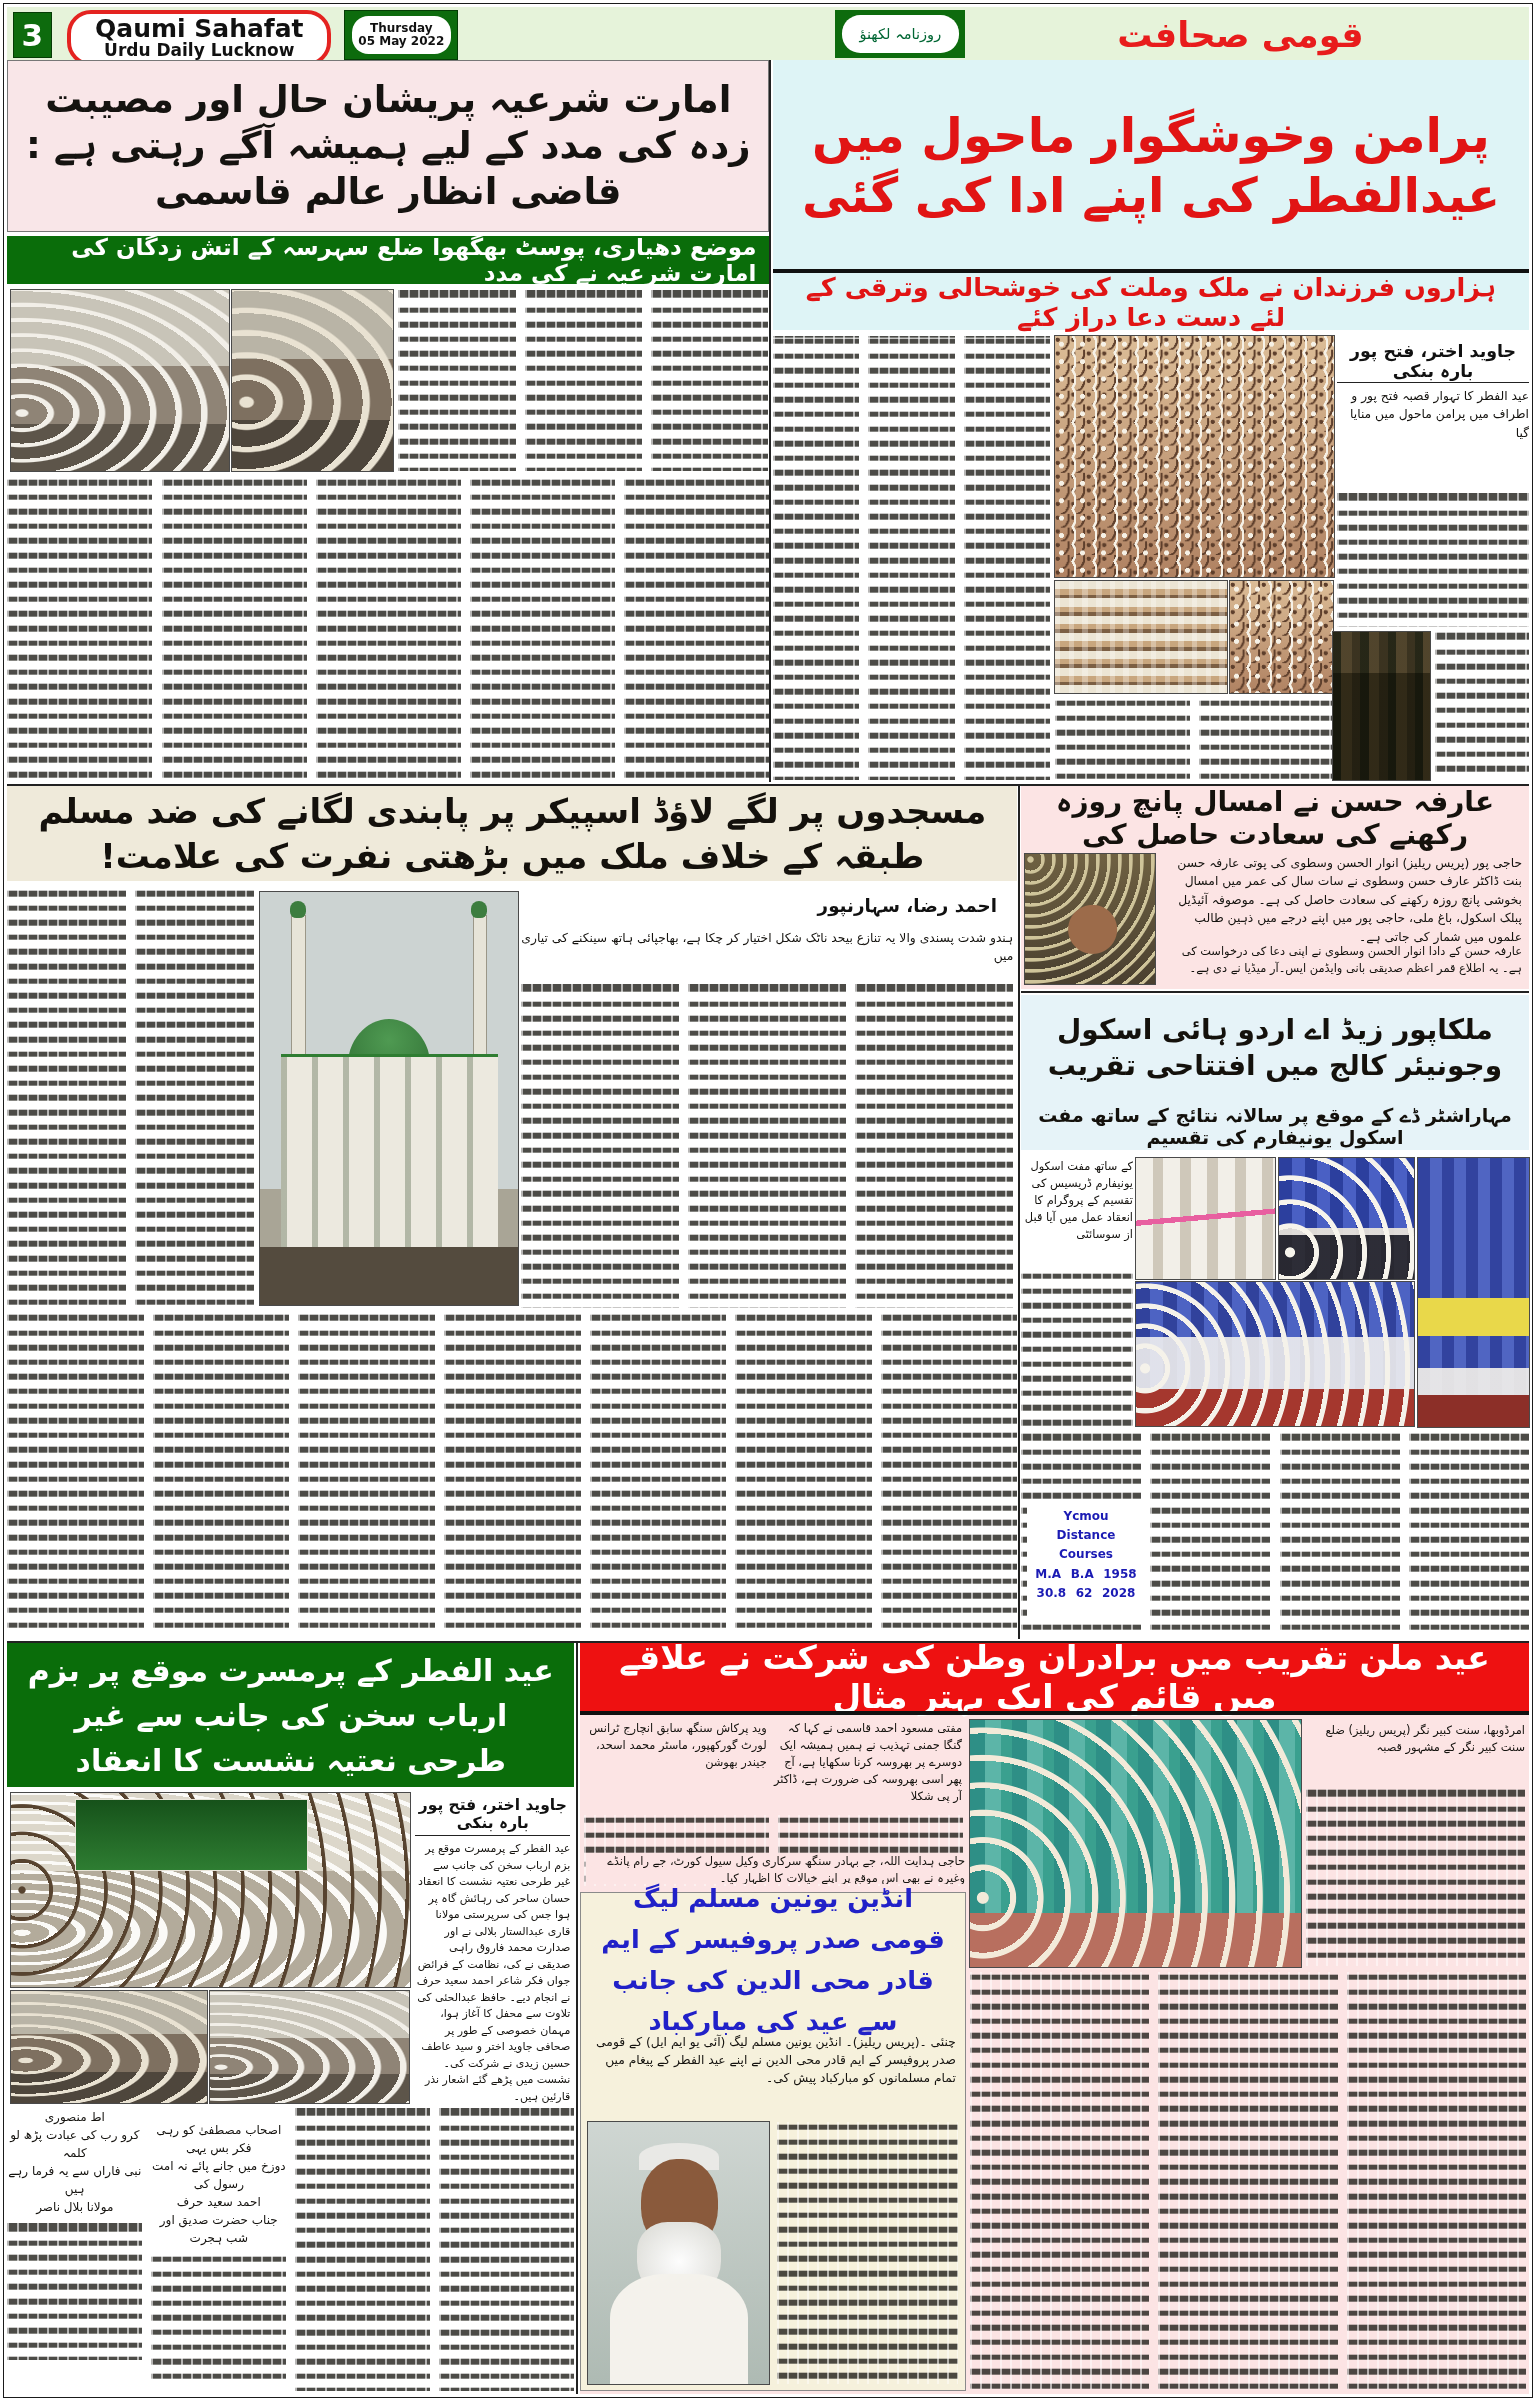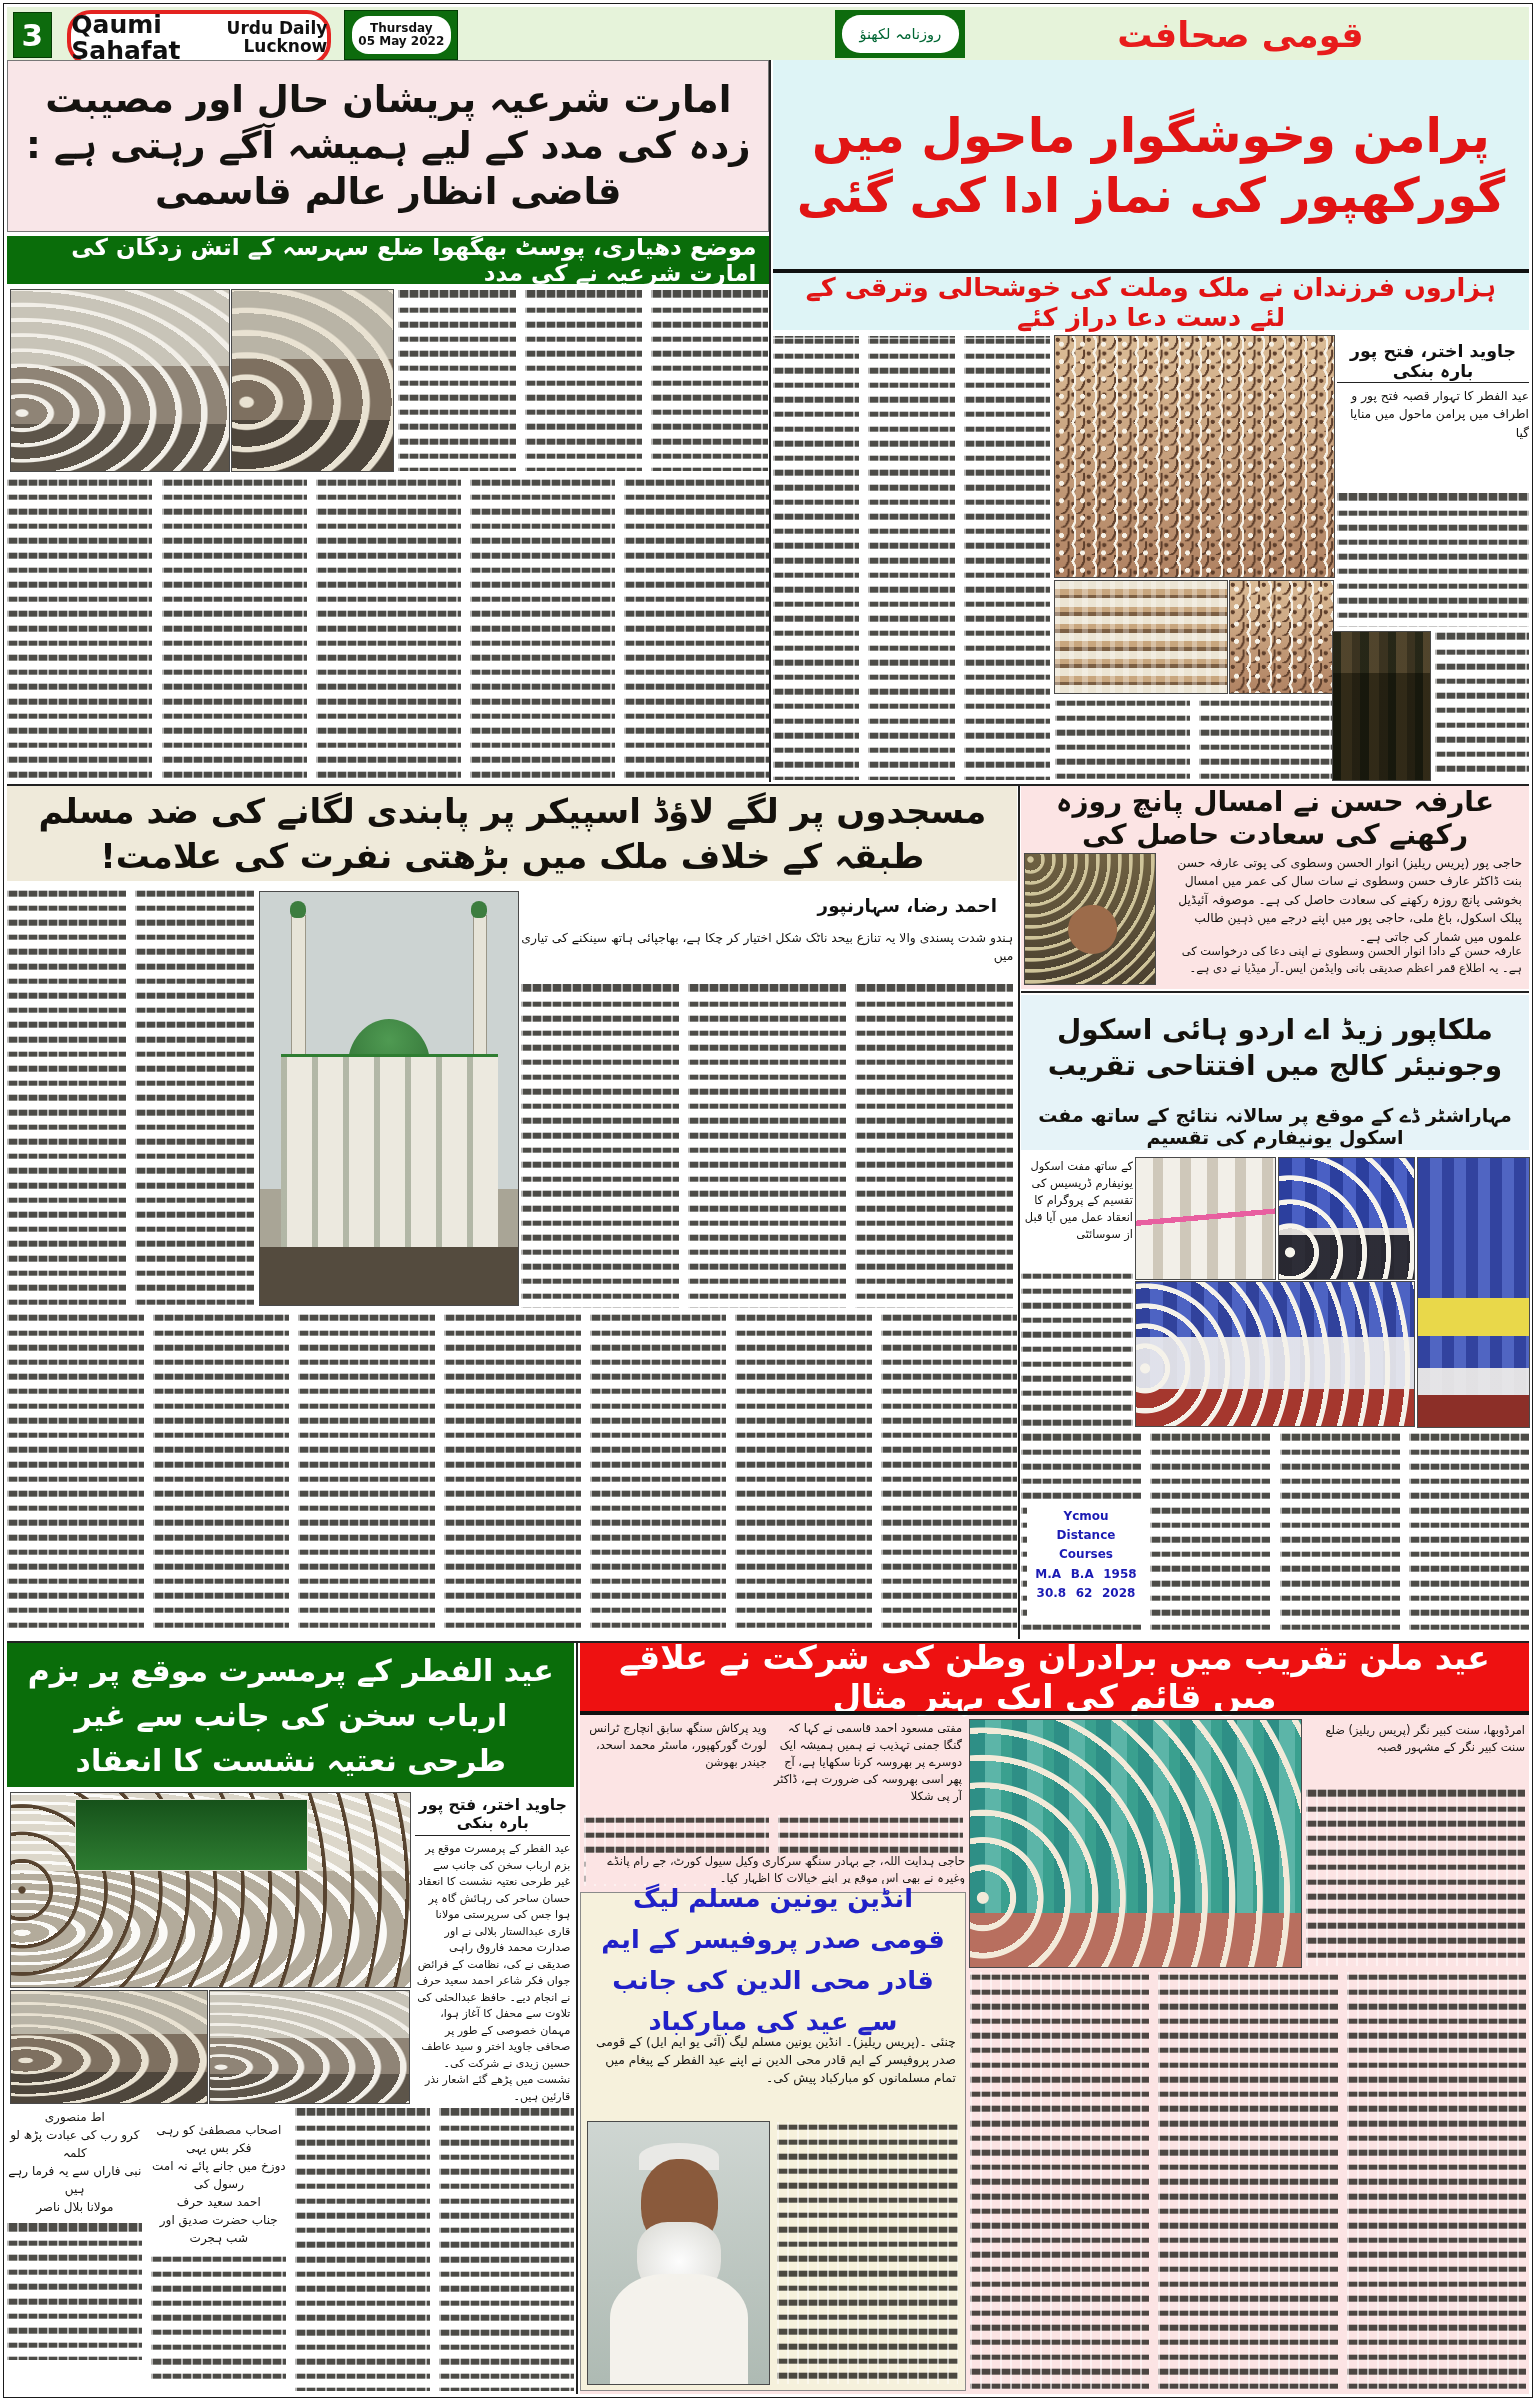--- a/index.html
+++ b/index.html
@@ -5,21 +5,21 @@
   html,body{margin:0;padding:0;background:#fff;}
   .page{position:relative;width:1536px;height:2401px;background:#fff;font-family:"DejaVu Sans",sans-serif;overflow:hidden;}
   .frame{position:absolute;inset:2.7px;border:1.8px solid #1a1a1a;pointer-events:none;}
   .abs{position:absolute;}
   .rtl{direction:rtl;text-align:right;}
   .ctr{text-align:center;}
 
   
   .hdr{left:7.3px;top:7.3px;width:1522px;height:53px;background:#e6f3da;}
   .numbox{left:5.5px;top:4.6px;width:37px;height:44px;background:#0d6b0d;border:1.8px solid #053c05;color:#fff;font-size:31px;font-weight:bold;display:flex;align-items:center;justify-content:center;}
-  .masthead{left:60px;top:2.7px;width:256px;height:48px;background:#fff;border:4.6px solid #e42320;border-radius:24px;display:flex;flex-direction:row;align-items:center;justify-content:center;line-height:1.05;}
+  .masthead{left:60px;top:2.7px;width:256px;height:48px;background:#fff;border:4.6px solid #e42320;border-radius:24px;display:flex;flex-direction:column;align-items:center;justify-content:center;line-height:1.05;}
   .masthead .t1{font-size:25px;font-weight:bold;color:#111;}
   .masthead .t2{font-size:17px;font-weight:bold;color:#111;text-align:right;}
   .datebox{left:337px;top:2.7px;width:112px;height:48px;background:#0d6b0d;border:1.8px solid #053c05;display:flex;align-items:center;justify-content:center;}
   .datebox .inner{background:#fff;border-radius:16.5px;width:99px;height:38px;display:flex;flex-direction:column;align-items:center;justify-content:center;line-height:1.1;}
   .datebox .d{font-size:12px;font-weight:bold;color:#111;}
   .edition{left:828px;top:2.7px;width:130px;height:48px;background:#0d6b0d;display:flex;align-items:center;justify-content:center;}
   .edition .inner{background:#fff;border-radius:18.3px;width:117px;height:38px;display:flex;align-items:center;justify-content:center;font-size:14.6px;color:#073;color:#063;}
   .nameplate{right:110px;top:3.7px;width:302px;height:48px;font-size:35px;font-weight:bold;color:#e81c1c;display:flex;align-items:center;justify-content:flex-end;}
 
   
@@ -140,21 +140,21 @@
       <div class="col"></div>
       <div class="col"></div>
       <div class="col"></div>
       <div class="col"></div>
     </div>
   </div>
 
   <div class="abs divider-v" style="left:769px;top:60px;height:722px;"></div>
 
   <div class="abs" style="left:773px;top:60px;width:756px;height:722px;">
-    <div class="abs headbox rtl ctr" style="left:0;top:0;width:756px;height:209px;background:#def4f6;font-size:48px;font-weight:bold;color:#e11414;line-height:1.25;">پرامن وخوشگوار ماحول میں گورکھپور کی نماز ادا کی گئی</div>
+    <div class="abs headbox rtl ctr" style="left:0;top:0;width:756px;height:209px;background:#def4f6;font-size:48px;font-weight:bold;color:#e11414;line-height:1.25;">پرامن وخوشگوار ماحول میں عیدالفطر کی اپنے ادا کی گئی</div>
     <div class="abs divider-h" style="left:0;top:209px;width:756px;height:4.6px;background:#111;"></div>
     <div class="abs headbox rtl ctr" style="left:0;top:213px;width:756px;height:57px;background:#def4f6;font-size:25.6px;font-weight:bold;color:#e11414;">ہزاروں فرزندان نے ملک وملت کی خوشحالی وترقی کے لئے دست دعا دراز کئے</div>
 
     <div class="abs cols" style="left:0;top:276px;width:277px;height:444px;">
       <div class="col"></div>
       <div class="col"></div>
       <div class="col"></div>
     </div>
 
     <div class="ph ph-crowd" style="left:282px;top:276px;width:279px;height:241px;"></div>

